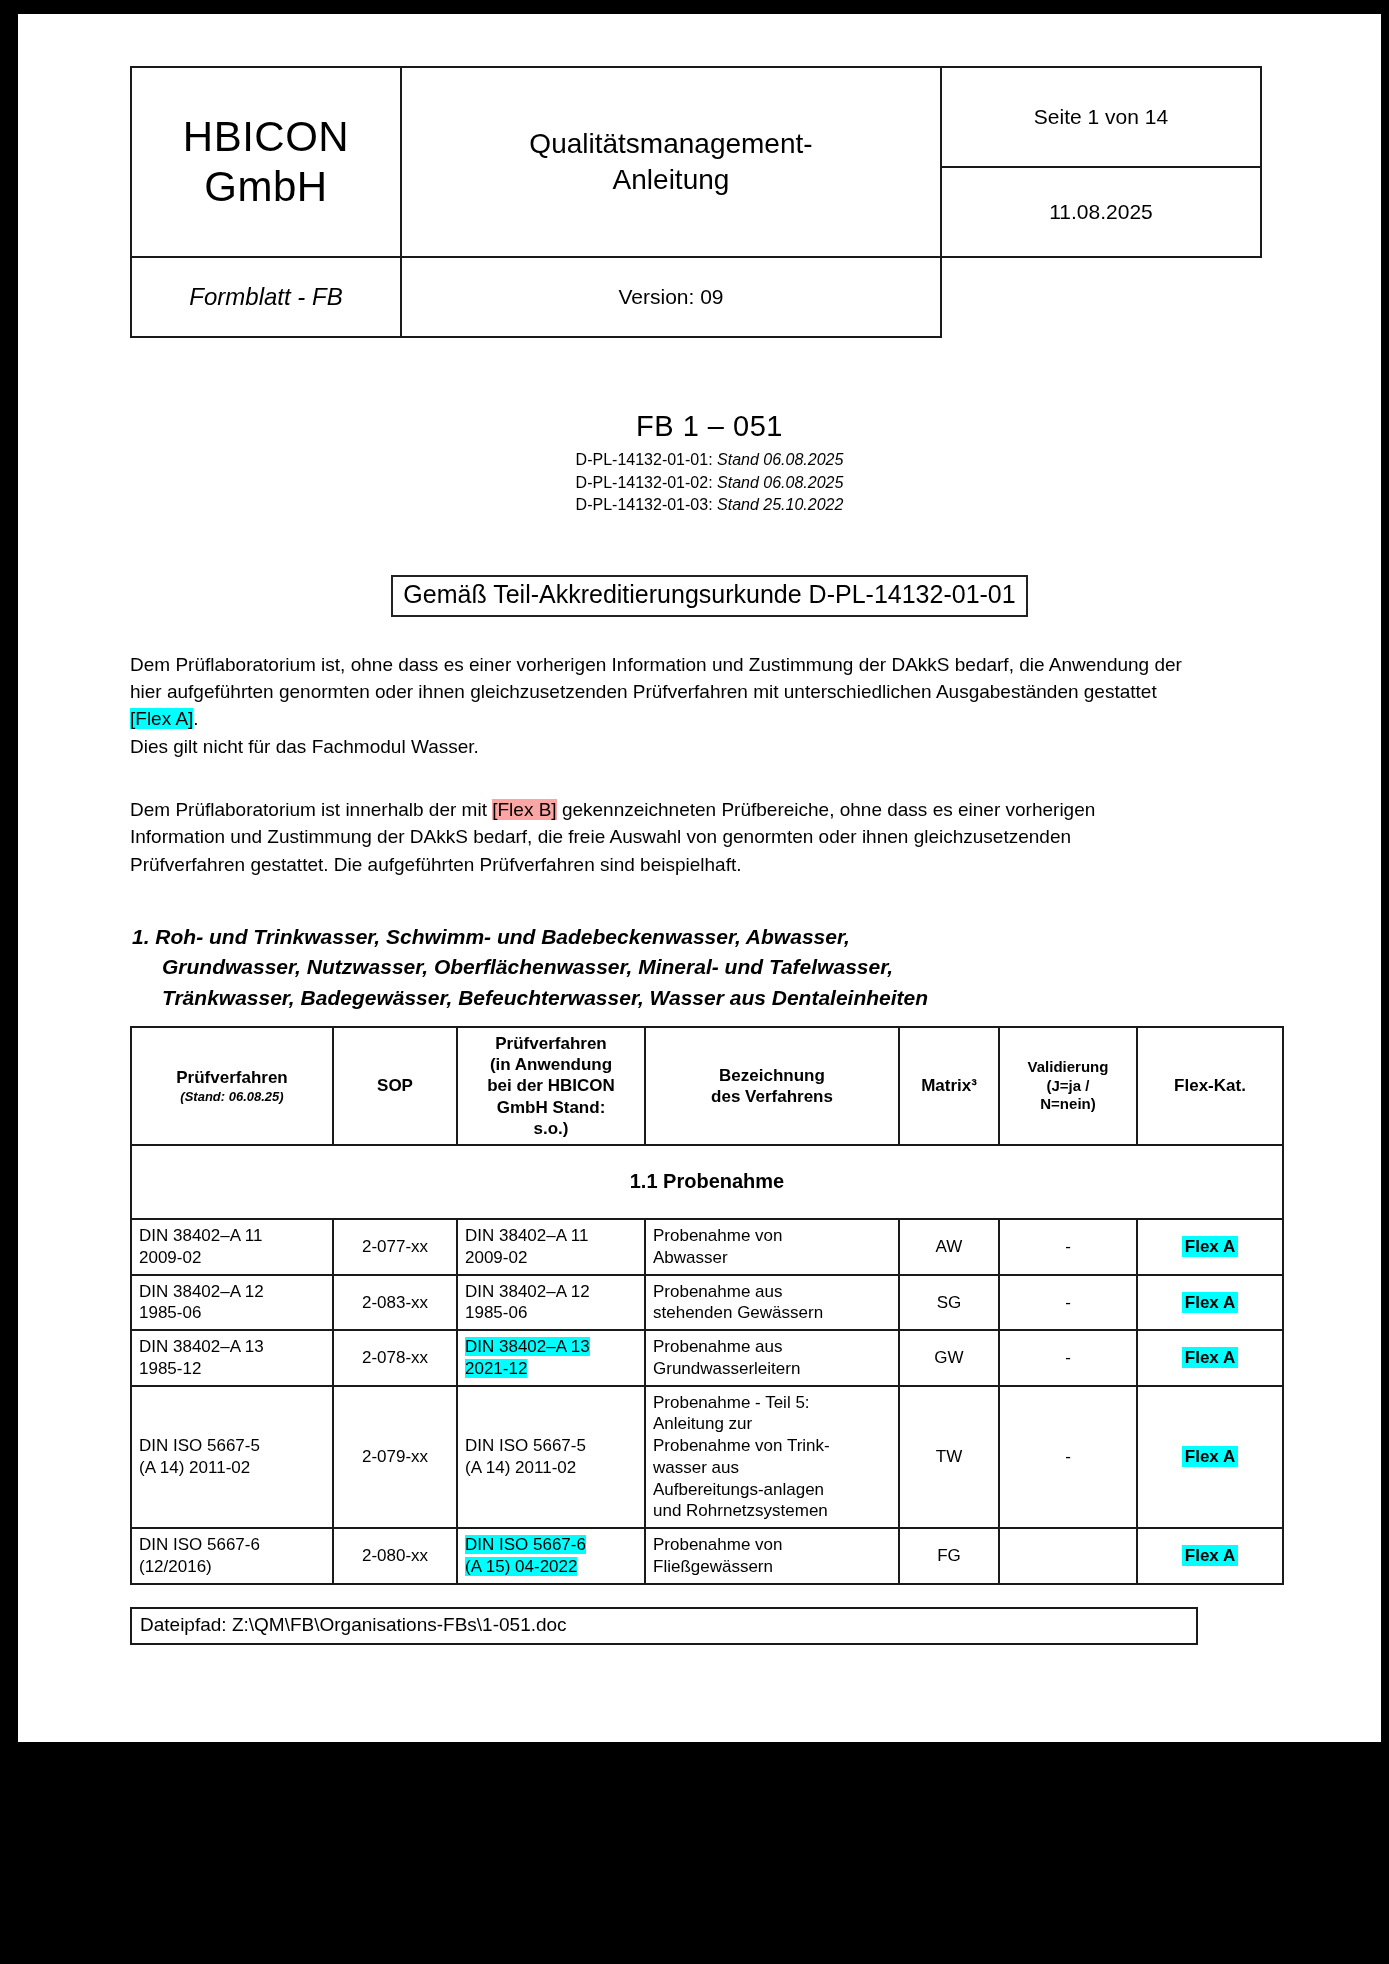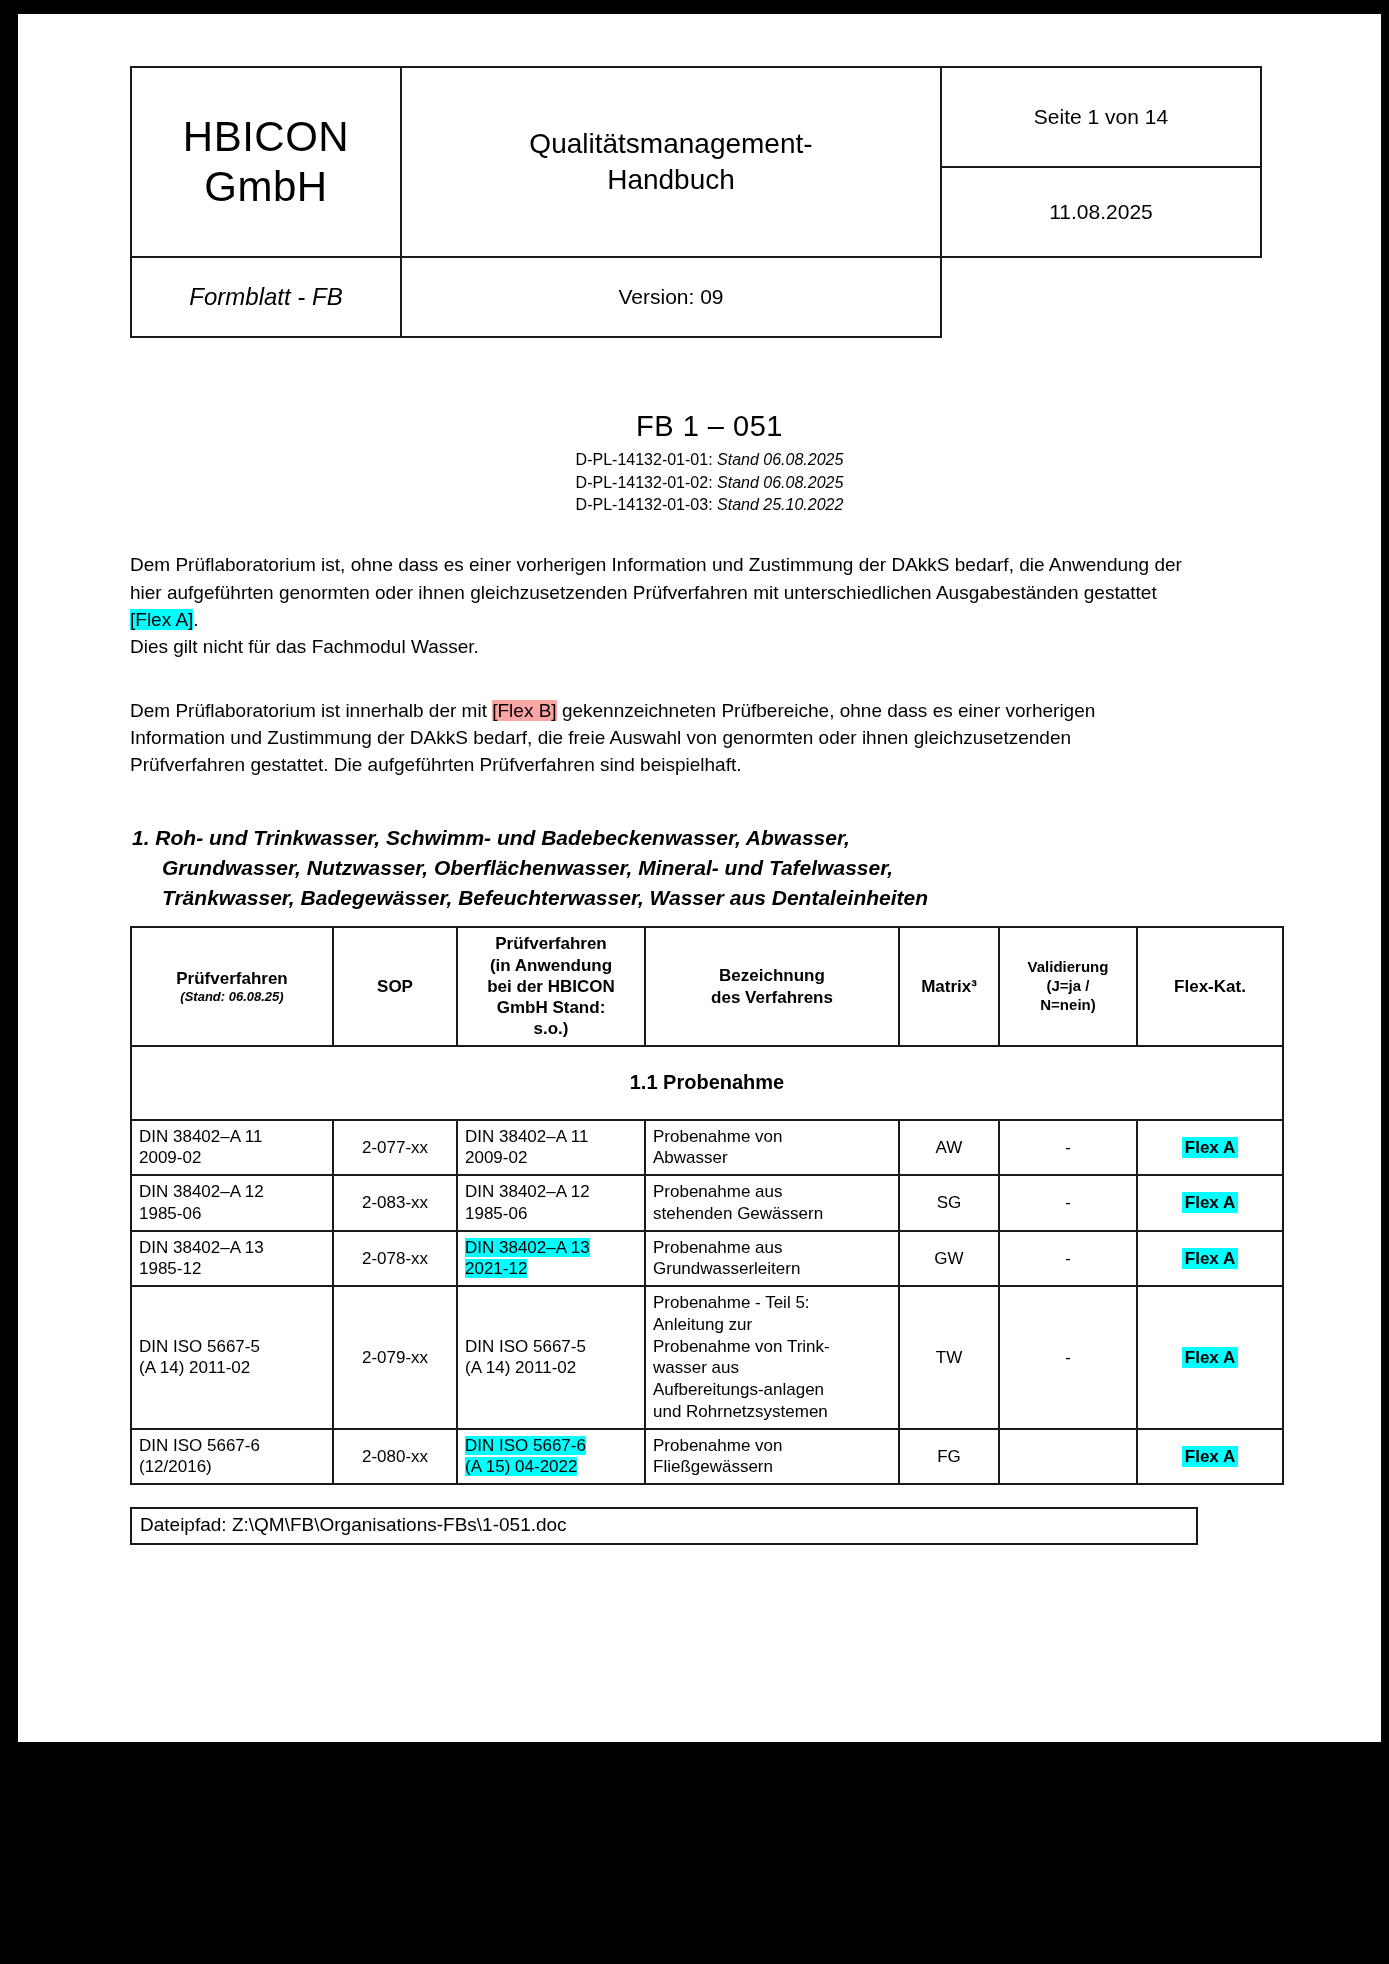--- a/index.html
+++ b/index.html
@@ -205,21 +205,21 @@
 
 <div class="page-frame">
 <div class="page">
 
   <table class="header-table">
     <tbody>
       <tr class="h-row1">
         <td class="hdr-logo" rowspan="2" style="white-space:pre-line;">HBICON
 GmbH</td>
         <td class="hdr-title" rowspan="2" style="white-space:pre-line;">Qualitätsmanagement-
-Handbuch</td>
+Anleitung</td>
         <td class="hdr-right">Seite 1 von 14</td>
       </tr>
       <tr class="h-row2">
         <td class="hdr-right">11.08.2025</td>
       </tr>
       <tr class="h-row3">
         <td class="hdr-formblatt">Formblatt - FB</td>
         <td class="hdr-right">Version: 09</td>
       </tr>
     </tbody>
@@ -236,20 +236,21 @@
     <div>
       <span>D-PL-14132-01-02:</span>
       <span class="stand">Stand 06.08.2025</span>
     </div>
     <div>
       <span>D-PL-14132-01-03:</span>
       <span class="stand">Stand 25.10.2022</span>
     </div>
   </div>
 
+  <div class="boxed-heading">Gemäß Teil-Akkreditierungsurkunde D-PL-14132-01-01</div>
 
   <div class="para">
     <span>Dem Prüflaboratorium ist, ohne dass es einer vorherigen Information und Zustimmung der DAkkS bedarf, die Anwendung der hier aufgeführten genormten oder ihnen gleichzusetzenden Prüfverfahren mit unterschiedlichen Ausgabeständen gestattet </span><span class="hl-cyan">[Flex A]</span><span>.</span><br>
     <span>Dies gilt nicht für das Fachmodul Wasser.</span>
   </div>
 
   <div class="para second">
     <span>Dem Prüflaboratorium ist innerhalb der mit </span><span class="hl-yellow">[Flex B]</span><span> gekennzeichneten Prüfbereiche, ohne dass es einer vorherigen Information und Zustimmung der DAkkS bedarf, die freie Auswahl von genormten oder ihnen gleichzusetzenden Prüfverfahren gestattet. Die aufgeführten Prüfverfahren sind beispielhaft.</span>
   </div>
 

